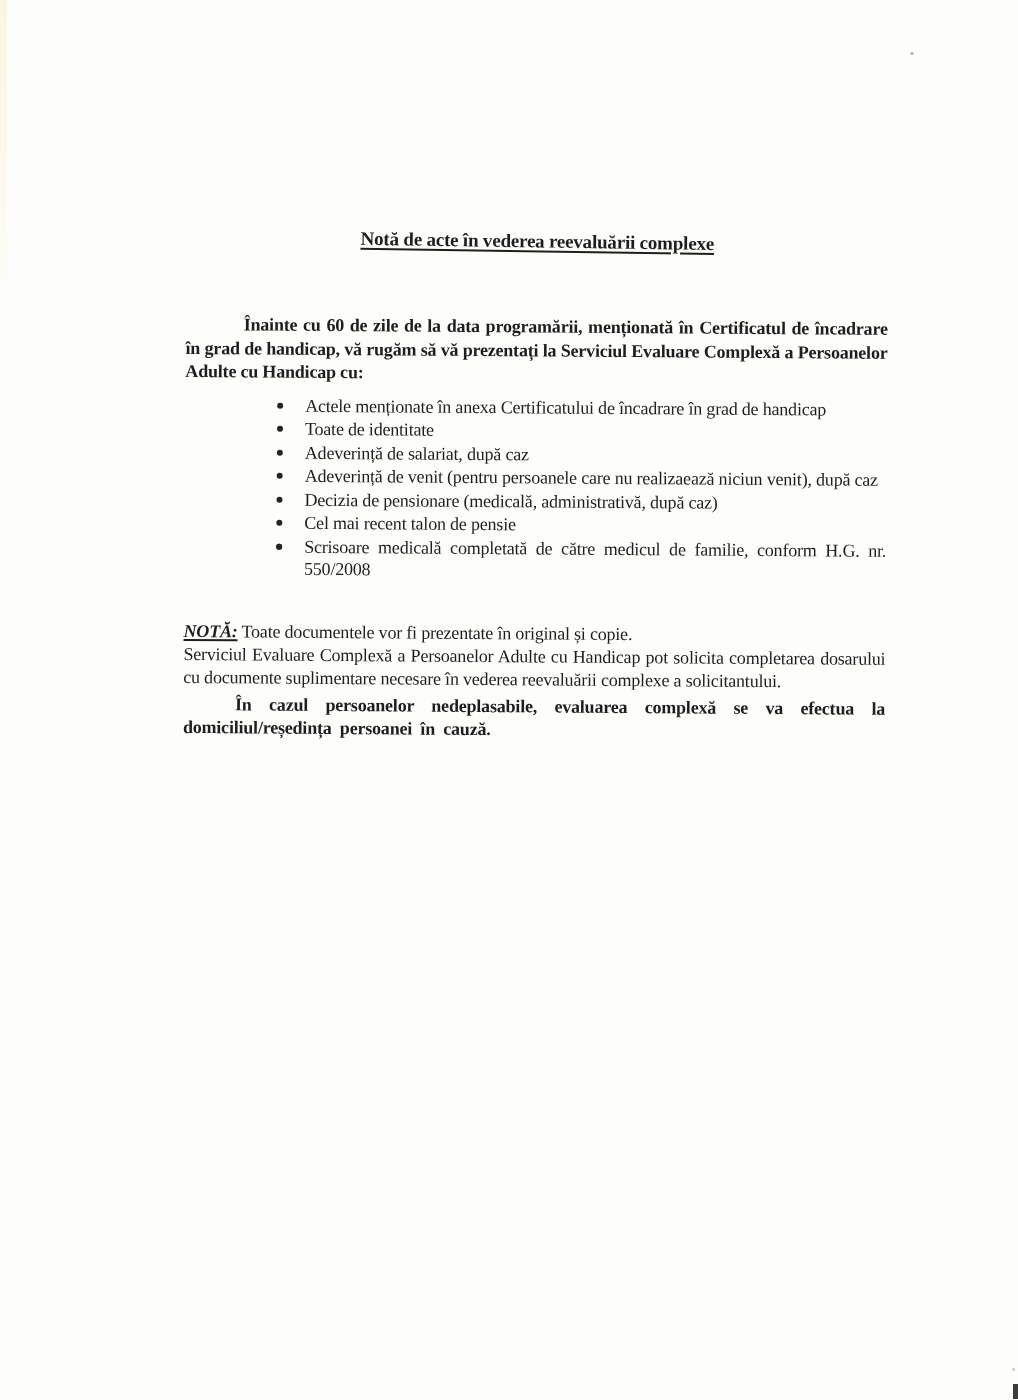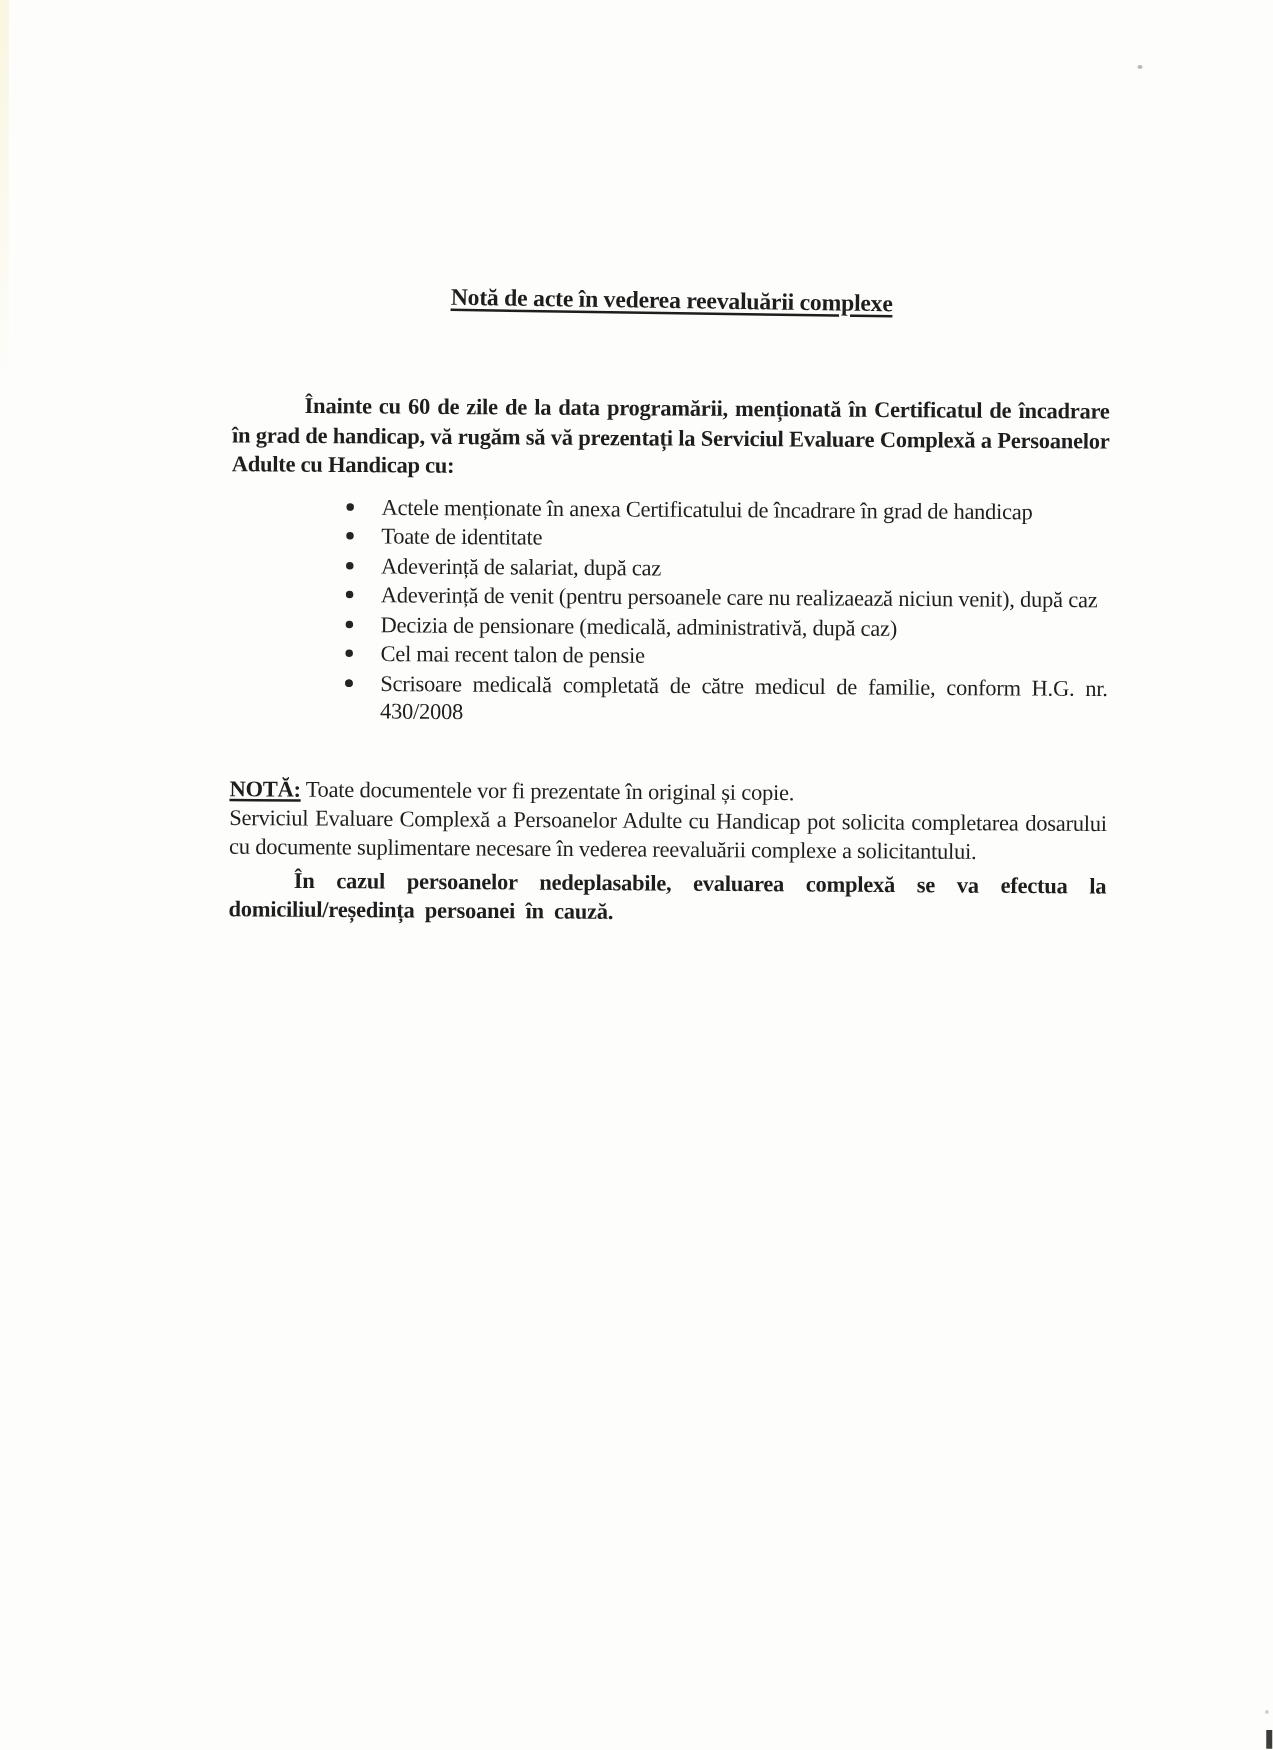--- a/index.html
+++ b/index.html
@@ -84,20 +84,21 @@
   .note-para {
     margin: 40px 0 0 0;
     text-align: justify;
     line-height: 23px;
   }
   .note-label {
     font-weight: bold;
     text-decoration: underline;
     text-decoration-thickness: 2px;
     text-underline-offset: 2px;
+    font-style: italic;
   }
   .closing-para {
     margin: 4px 0 0 0;
     font-weight: bold;
     text-align: justify;
     text-indent: 52px;
     line-height: 23.5px;
     word-spacing: 4px;
   }
   
@@ -165,21 +166,21 @@
           <span class="bullet-dot"></span>
           <span>Cel mai recent talon de pensie</span>
         </li>
 
         <li>
           <span class="bullet-dot"></span>
         </li>
 
         <li>
           <span class="bullet-dot"></span>
-          <span>Scrisoare medicală completată de către medicul de familie, conform H.G. nr. 430/2008</span>
+          <span>Scrisoare medicală completată de către medicul de familie, conform H.G. nr. 550/2008</span>
         </li>
       </ul>
 
     <p class="note-para">
       <span class="note-label">NOTĂ:</span>
       <span>Toate documentele vor fi prezentate în original și copie.</span>
       <br>
       <span>Serviciul Evaluare Complexă a Persoanelor Adulte cu Handicap pot solicita completarea dosarului cu documente suplimentare necesare în vederea reevaluării complexe a solicitantului.</span>
     </p>
 

